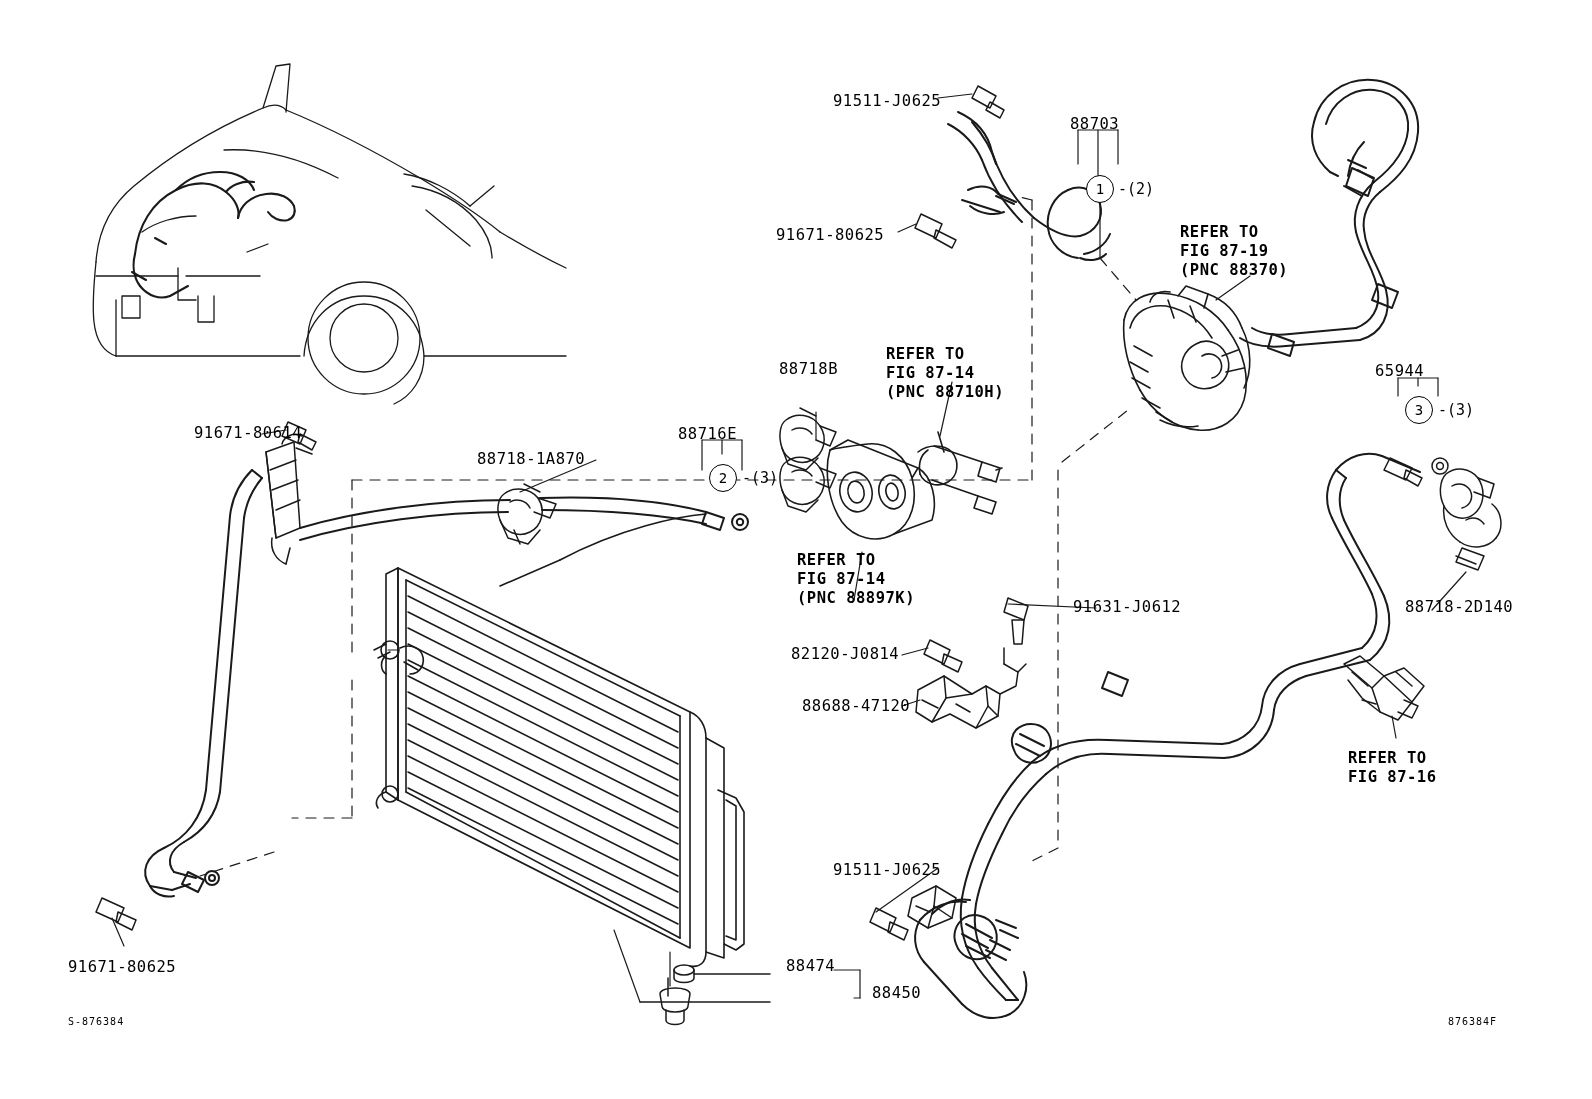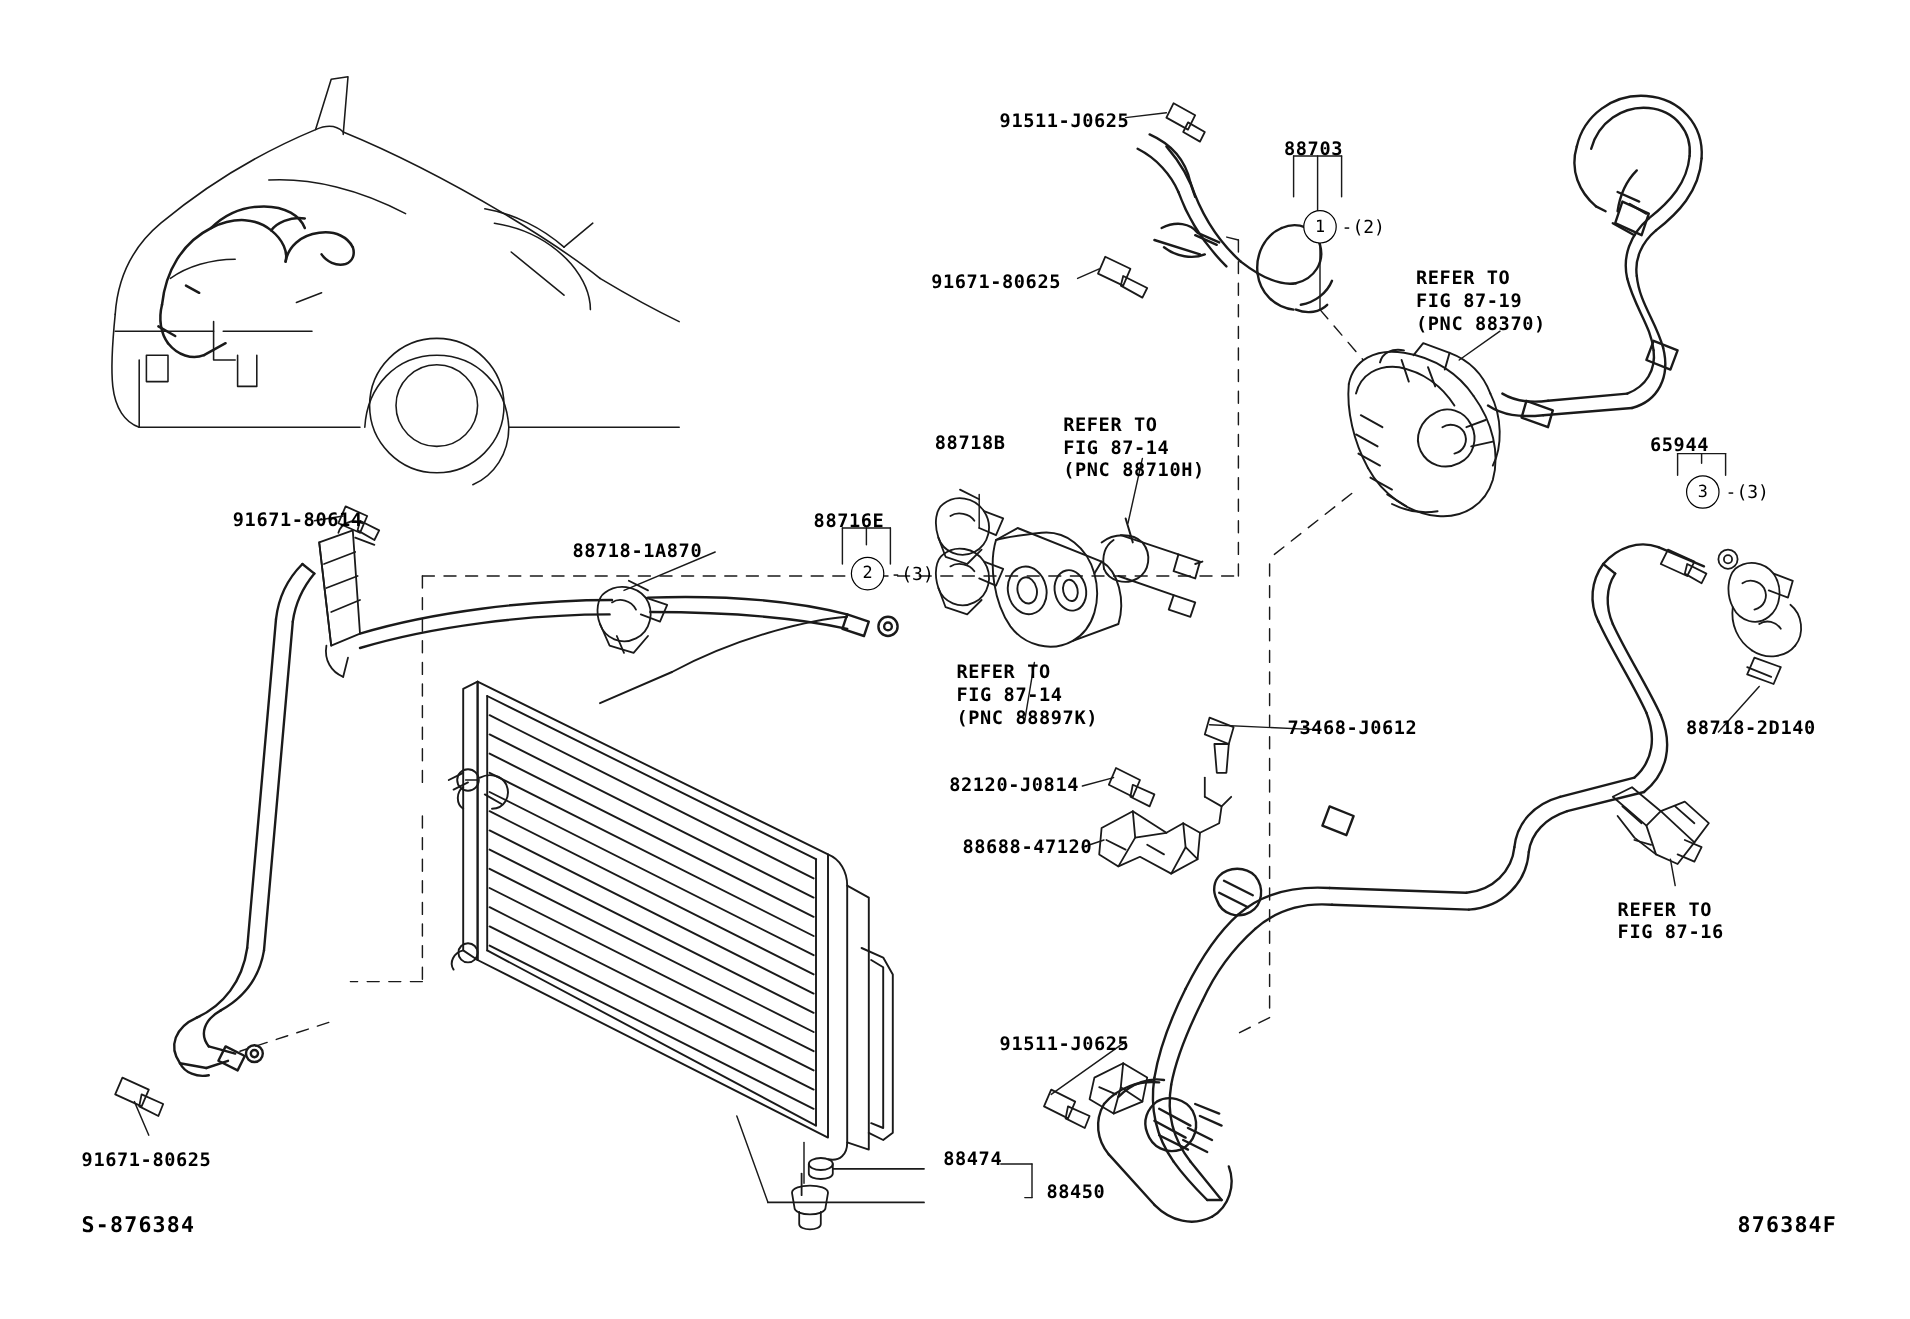--- a/index.html
+++ b/index.html
@@ -1,23 +1,23 @@
 <!DOCTYPE html>
 <html><head>
 <meta charset="utf-8">
 <style>
   html,body{margin:0;padding:0;background:#ffffff;}
   body{width:1592px;height:1099px;position:relative;overflow:hidden;
        font-family:"DejaVu Sans Mono","Liberation Mono",monospace;color:#000;}
   #stage{position:absolute;left:0;top:0;width:1592px;height:1099px;}
   svg#art{position:absolute;left:0;top:0;width:1592px;height:1099px;}
   .lbl{position:absolute;font-family:"DejaVu Sans Mono","Liberation Mono",monospace;
-       font-size:15.5px;letter-spacing:0.5px;white-space:pre;line-height:19px;color:#000;font-weight:bold;}
+       font-size:15.5px;letter-spacing:0.5px;white-space:pre;line-height:19px;color:#000;}
   .lbl.b{font-weight:bold;}
-  .corner{position:absolute;font-size:18px;letter-spacing:1px;}
+  .corner{position:absolute;font-size:10px;letter-spacing:1px;}
   .circnum{position:absolute;width:26px;height:26px;border:1.6px solid #000;border-radius:50%;
            font-size:14px;display:flex;align-items:center;justify-content:center;background:#fff;}
   .qty{position:absolute;font-size:15px;}
 </style>
 </head>
 <body>
 
 <div id="stage">
 
 <svg id="art" viewBox="0 0 1592 1099">
@@ -468,21 +468,21 @@
 <div class="lbl b" style="left:886px;top:345px;">REFER TO
 FIG 87-14
 (PNC 88710H)</div>
 <div class="lbl" style="left:678px;top:425px;">88716E</div>
 <div class="lbl" style="left:148px;top:424px;margin-left:46px;">91671-80614</div>
 <div class="lbl" style="left:477px;top:450px;">88718-1A870</div>
 <div class="lbl b" style="left:797px;top:551px;">REFER TO
 FIG 87-14
 (PNC 88897K)</div>
 <div class="lbl" style="left:1405px;top:598px;">88718-2D140</div>
-<div class="lbl" style="left:1073px;top:598px;">73468-J0612</div>
+<div class="lbl" style="left:1073px;top:598px;">91631-J0612</div>
 <div class="lbl" style="left:791px;top:645px;">82120-J0814</div>
 <div class="lbl" style="left:785px;top:697px;margin-left:17px;">88688-47120</div>
 <div class="lbl b" style="left:1348px;top:749px;">REFER TO
 FIG 87-16</div>
 <div class="lbl" style="left:833px;top:861px;">91511-J0625</div>
 <div class="lbl" style="left:68px;top:958px;">91671-80625</div>
 <div class="lbl" style="left:786px;top:957px;">88474</div>
 <div class="lbl" style="left:860px;top:984px;margin-left:12px;">88450</div>
 
 <div class="circnum" style="left:1086px;top:175px;">1</div>

